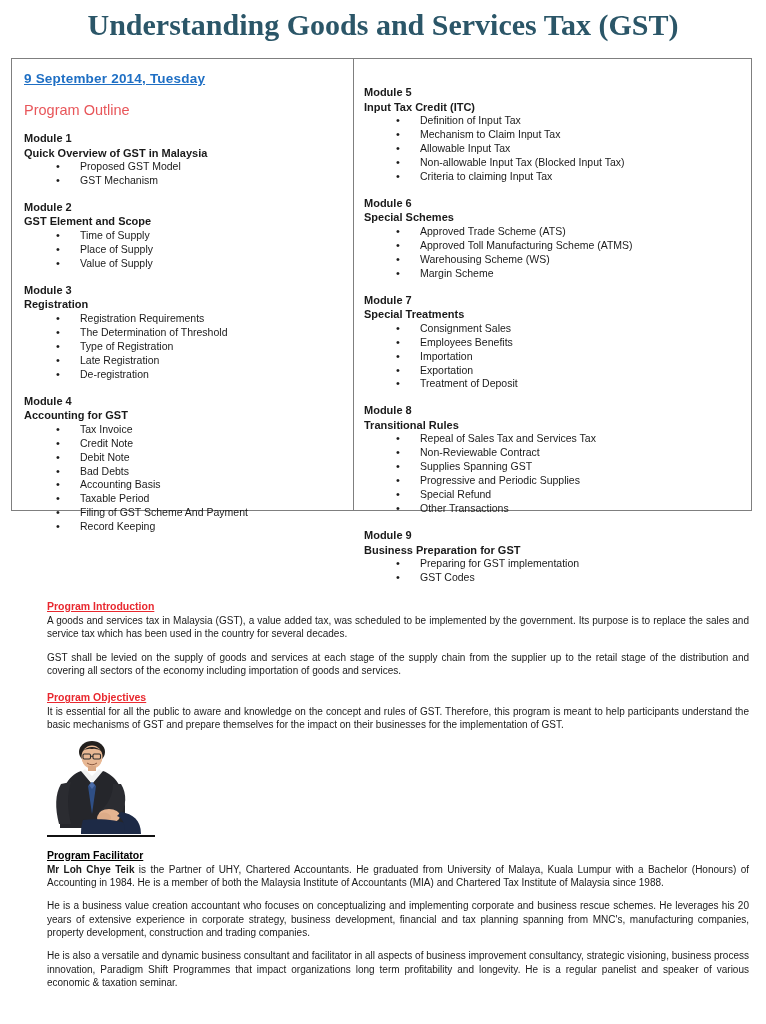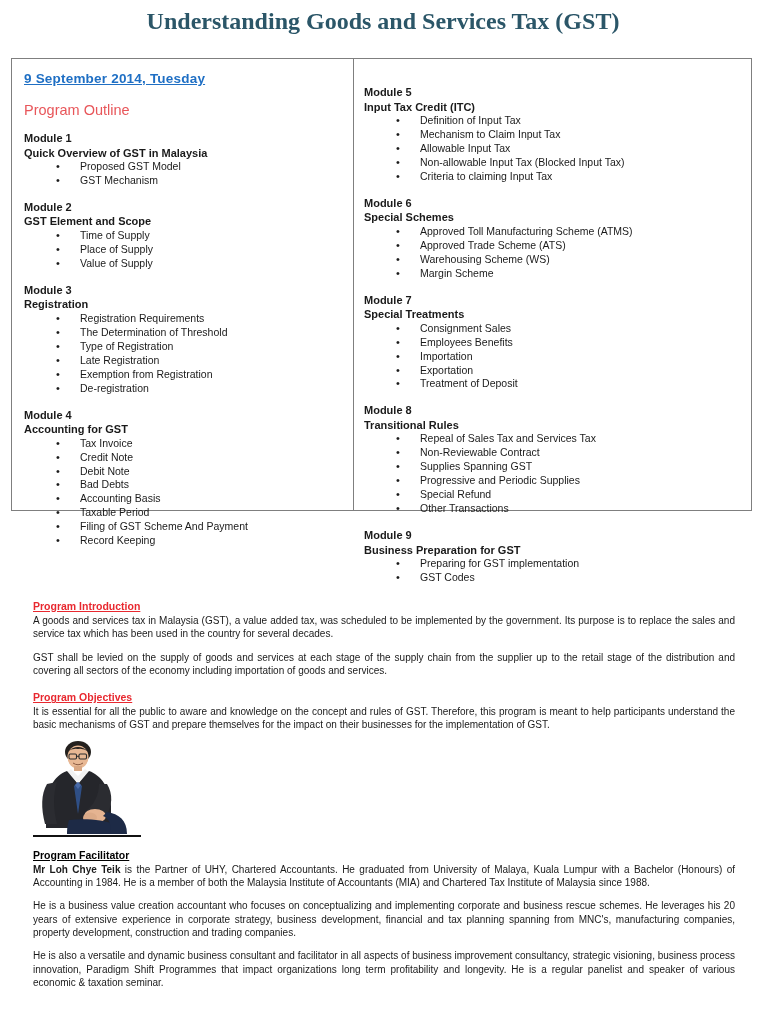--- a/index.html
+++ b/index.html
@@ -13,21 +13,21 @@
     font-family: "Liberation Sans", sans-serif;
     color: #1a1a1a;
     overflow: hidden;
     position: relative;
   }
 
   
   .page-title {
     font-family: "Liberation Serif", serif;
     font-weight: bold;
-    font-size: 24px;
+    font-size: 30px;
     color: #2b5668;
     text-align: center;
     letter-spacing: 0px;
     padding: 8px 0 12px 0;
     line-height: 1.1;
   }
 
   
   .outline-box {
     position: absolute;
@@ -93,21 +93,21 @@
     position: absolute;
     left: 32px;
     top: -1px;
     font-size: 11px;
     line-height: 1.33;
   }
 
   
   .body-area {
     position: absolute;
-    left: 33px;
+    left: 47px;
     top: 596px;
     width: 702px;
   }
   .sec-heading {
     font-size: 10.5px;
     font-weight: bold;
     color: #e8282f;
     text-decoration: underline;
     margin: 0 0 1px 0;
     display: inline-block;
@@ -178,21 +178,20 @@
           </ul>
         </div>
         <div class="module-block">
           <div class="module-title">Module 3</div>
           <div class="module-title">Registration</div>
           <ul class="topics">
             <li>Registration Requirements</li>
             <li>The Determination of Threshold</li>
             <li>Type of Registration</li>
             <li>Late Registration</li>
-            <li>Exemption from Registration</li>
             <li>De-registration</li>
           </ul>
         </div>
         <div class="module-block">
           <div class="module-title">Module 4</div>
           <div class="module-title">Accounting for GST</div>
           <ul class="topics">
             <li>Tax Invoice</li>
             <li>Credit Note</li>
             <li>Debit Note</li>
@@ -216,22 +215,22 @@
             <li>Mechanism to Claim Input Tax</li>
             <li>Allowable Input Tax</li>
             <li>Non-allowable Input Tax (Blocked Input Tax)</li>
             <li>Criteria to claiming Input Tax</li>
           </ul>
         </div>
         <div class="module-block">
           <div class="module-title">Module 6</div>
           <div class="module-title">Special Schemes</div>
           <ul class="topics">
+            <li>Approved Trade Scheme (ATS)</li>
             <li>Approved Toll Manufacturing Scheme (ATMS)</li>
-            <li>Approved Trade Scheme (ATS)</li>
             <li>Warehousing Scheme (WS)</li>
             <li>Margin Scheme</li>
           </ul>
         </div>
         <div class="module-block">
           <div class="module-title">Module 7</div>
           <div class="module-title">Special Treatments</div>
           <ul class="topics">
             <li>Consignment Sales</li>
             <li>Employees Benefits</li>

